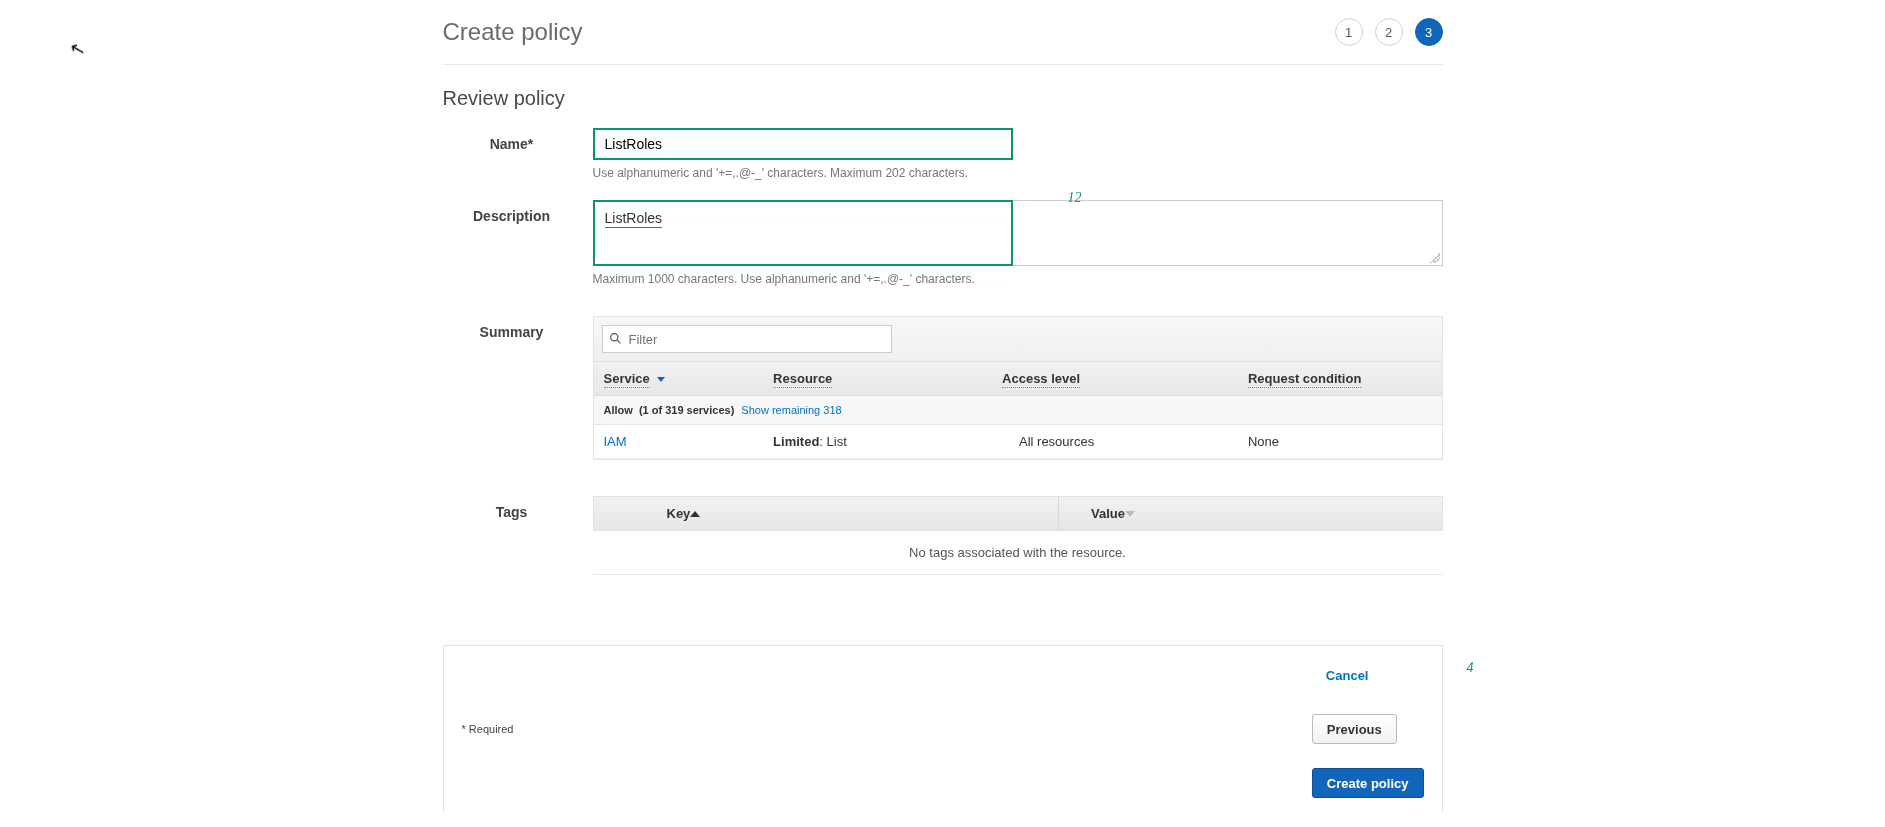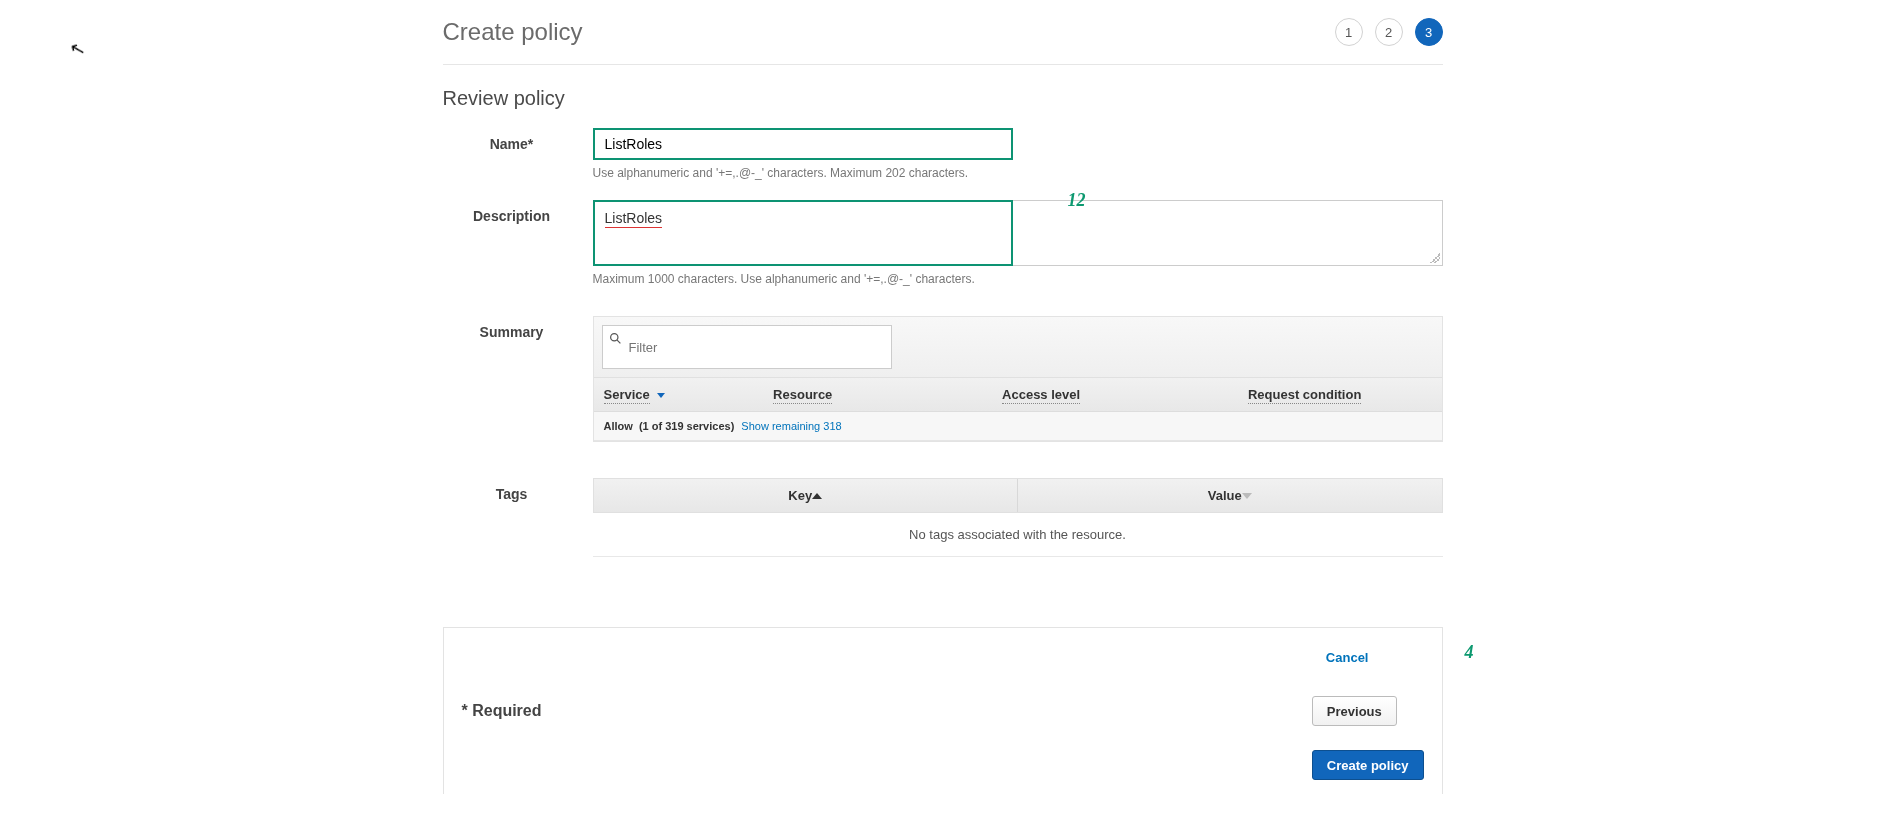--- a/index.html
+++ b/index.html
@@ -114,41 +114,41 @@
     right: 2px;
     bottom: 2px;
     width: 10px;
     height: 10px;
     background:
       linear-gradient(135deg, transparent 0 50%, #bbb 50% 60%, transparent 60% 70%, #bbb 70% 80%, transparent 80%);
   }
   .annotation {
     position: absolute;
     color: #0d9970;
-    font-weight: 700;
-    font-size: 18px;
+    font-weight: 400;
+    font-size: 14px;
     font-style: italic;
     font-family: Georgia, serif;
   }
   .summary-box {
     border: 1px solid #e3e3e3;
     background: #f5f5f5;
   }
   .filter-bar {
     padding: 8px;
     background: linear-gradient(#f8f8f8,#efefef);
     border-bottom: 1px solid #e0e0e0;
   }
   .filter-wrap {
     position: relative;
     width: 290px;
   }
   .filter-input {
     width: 100%;
-    height: 44px;
+    height: 28px;
     padding: 4px 8px 4px 26px;
     border: 1px solid #ccc;
     font-size: 13px;
     background: #fff;
   }
   .search-icon {
     position: absolute;
     left: 7px;
     top: 7px;
     width: 13px;
@@ -198,22 +198,23 @@
     display: flex;
     background: linear-gradient(#f1f1f1,#e7e7e7);
     border: 1px solid #e0e0e0;
     font-weight: 700;
     font-size: 13px;
   }
   .tags-head .tcol {
     padding: 9px 32px;
     flex: 1;
     display: flex;
-    justify-content: center;
+    justify-content: flex-start;
     align-items: center;
+    margin-left: 41px;
   }
   .tcol + .tcol { border-left: 1px solid #d8d8d8; }
   .sort-up {
     width: 0; height: 0;
     border-left: 5px solid transparent;
     border-right: 5px solid transparent;
     border-bottom: 6px solid #333;
   }
   .sort-neutral {
     width: 0; height: 0;
@@ -232,21 +233,21 @@
     width: 1000px;
     margin: 70px auto 0;
     border: 1px solid #e3e3e3;
     border-bottom: none;
     padding: 14px 18px;
     display: flex;
     justify-content: space-between;
     align-items: center;
     position: relative;
   }
-  .required-note { font-size: 16px; font-weight: 700; color: #444; }
+  .required-note { font-size: 11px; font-weight: 400; color: #444; }
   .btn-row { display: flex; gap: 24px; align-items: flex-start; flex-direction: column; }
   .btn {
     height: 30px;
     padding: 0 14px;
     font-size: 13px;
     border-radius: 3px;
     cursor: pointer;
     border: 1px solid transparent;
   }
   .btn-link {
@@ -338,20 +339,26 @@
             <span class="caret-down"></span>
           </div>
           <div class="col col-res"><span class="dotted">Resource</span></div>
           <div class="col col-access"><span class="dotted">Access level</span></div>
           <div class="col col-req"><span class="dotted">Request condition</span></div>
         </div>
         <div class="sum-group">
           <span class="bold">Allow</span>
           <span class="bold" style="margin-left:3px;">(1 of 319 services)</span>
           <span class="link" style="margin-left:4px;">Show remaining 318</span>
+        </div>
+        <div class="sum-row">
+          <div class="col col-service"><span class="link">IAM</span></div>
+          <div class="col col-access"><span style="font-weight:700">Limited</span><span>: List</span></div>
+          <div class="col col-res">All resources</div>
+          <div class="col col-req">None</div>
         </div>
       </div>
     </div>
   </div>
 
   <div class="form-row" style="margin-top:36px;">
     <div class="form-label">Tags</div>
     <div class="form-field">
       <div class="tags-box">
         <div class="tags-head">

